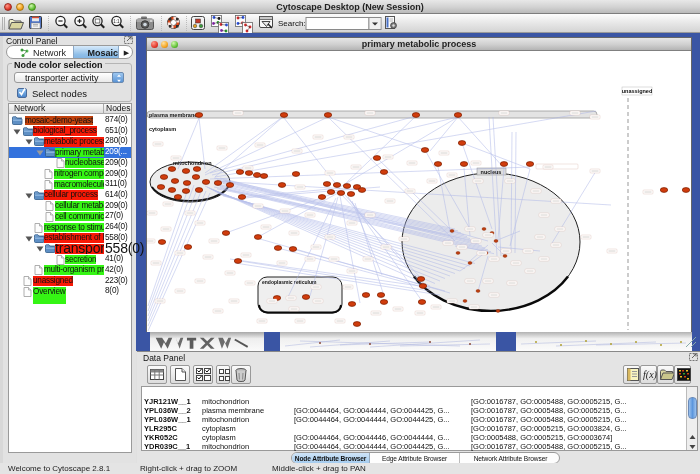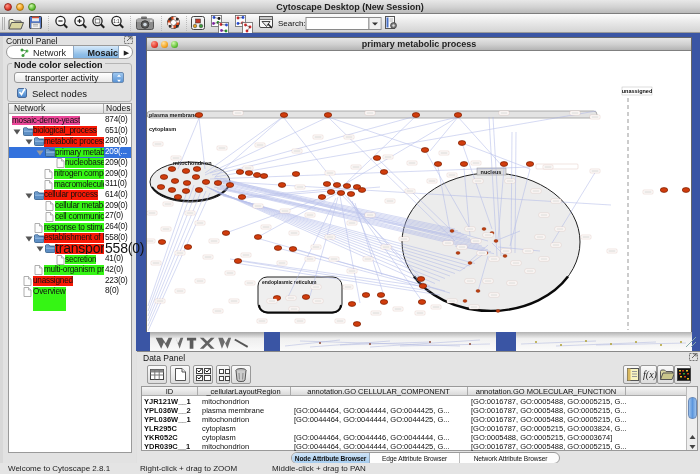--- a/index.html
+++ b/index.html
@@ -199,21 +199,21 @@
     <span style="position:absolute;left:5px;top:-1px">Network</span>
     <span style="position:absolute;left:97px;top:-1px">Nodes</span>
     <div class="abs" style="left:94px;top:0;width:1px;height:10px;background:#aaa"></div>
   </div>
 <div class="abs" style="left:0;top:11.0px;width:122px;height:10.7px;font-size:8.2px;letter-spacing:-0.2px;line-height:10.7px;white-space:nowrap;">
           <svg width="11" height="9" style="position:absolute;left:3px;top:1px">
 <rect x="0.5" y="2.5" width="9.5" height="6" rx="1" fill="#5e8fc4" stroke="#2f5a8a" stroke-width="0.8"></rect>
 <path d="M0.5 3 L0.5 1.5 Q0.5 0.8 1.2 0.8 L4 0.8 L5 2 L10 2" fill="#7aa6d4" stroke="#2f5a8a" stroke-width="0.8"></path>
 <rect x="1" y="3.5" width="8.5" height="1.5" fill="#88b2dd"></rect>
           </svg>
-          <span style="position:absolute;left:3px;top:0.5px;max-width:82px;overflow:hidden;display:inline-block;background:#ec4899;color:#111;height:9.7px;line-height:9.7px">mosaic-demo-yeast</span>
+          <span style="position:absolute;left:16px;top:0.5px;max-width:82px;overflow:hidden;display:inline-block;background:#c2410c;color:#111;height:9.7px;line-height:9.7px">mosaic-demo-yeast</span>
           <span style="position:absolute;left:96px;top:0;color:#111">874(0)</span>
         </div>
 <div class="abs" style="left:0;top:21.7px;width:122px;height:10.7px;font-size:8.2px;letter-spacing:-0.2px;line-height:10.7px;white-space:nowrap;">
           <svg width="8" height="8" style="position:absolute;left:4px;top:2px">
             <path d="M0.5 1.5 L7.5 1.5 L4 6.5 Z" fill="#555"></path>
           </svg>
           <svg width="11" height="9" style="position:absolute;left:14px;top:1px">
 <rect x="0.5" y="2.5" width="9.5" height="6" rx="1" fill="#5e8fc4" stroke="#2f5a8a" stroke-width="0.8"></rect>
 <path d="M0.5 3 L0.5 1.5 Q0.5 0.8 1.2 0.8 L4 0.8 L5 2 L10 2" fill="#7aa6d4" stroke="#2f5a8a" stroke-width="0.8"></path>
 <rect x="1" y="3.5" width="8.5" height="1.5" fill="#88b2dd"></rect>
@@ -351,21 +351,21 @@
 <path d="M5.5 0.5 L5.5 3 L8 3" fill="#e8e8e8" stroke="#9a9a9a" stroke-width="0.7"></path>
           </svg>
           <span style="position:absolute;left:24px;top:0.5px;max-width:71px;overflow:hidden;display:inline-block;background:#f81906;color:#111;height:9.7px;line-height:9.7px">unassigned</span>
           <span style="position:absolute;left:96px;top:0;color:#111">223(0)</span>
         </div>
 <div class="abs" style="left:0;top:182.2px;width:122px;height:10.7px;font-size:8.2px;letter-spacing:-0.2px;line-height:10.7px;white-space:nowrap;">
           <svg width="9" height="10" style="position:absolute;left:14px;top:0.5px">
 <path d="M1 0.5 L5.5 0.5 L8 3 L8 9.5 L1 9.5 Z" fill="#fdfdfd" stroke="#9a9a9a" stroke-width="0.8"></path>
 <path d="M5.5 0.5 L5.5 3 L8 3" fill="#e8e8e8" stroke="#9a9a9a" stroke-width="0.7"></path>
           </svg>
-          <span style="position:absolute;left:24px;top:0.5px;max-width:71px;overflow:hidden;display:inline-block;background:#35f514;color:#111;height:24px;line-height:9.7px">Overview</span>
+          <span style="position:absolute;left:24px;top:0.5px;max-width:71px;overflow:hidden;display:inline-block;background:#35f514;color:#111;height:17px;line-height:9.7px">Overview</span>
           <span style="position:absolute;left:96px;top:0;color:#111">8(0)</span>
         </div>
 </div>
 </div>
 
 <div class="abs" style="left:146px;top:37px;width:546px;height:375px;border:1px solid #666;background:#fff;">
  <div class="abs" style="left:0;top:0;width:544px;height:13px;background:linear-gradient(#e6e6e6,#cfcfcf 55%,#b4b4b4);border-bottom:1px solid #808080;">
   <div class="abs" style="left:4px;top:3px;width:7px;height:7px;border-radius:50%;background:radial-gradient(circle at 35% 30%,#ff9a8a,#e33a2d 60%,#a01407)"></div>
   <div class="abs" style="left:14px;top:3px;width:7px;height:7px;border-radius:50%;background:radial-gradient(circle at 35% 30%,#ffe2a0,#f5a623 60%,#b86b04)"></div>
   <div class="abs" style="left:24px;top:3px;width:7px;height:7px;border-radius:50%;background:radial-gradient(circle at 35% 30%,#d4f7b0,#64c439 60%,#2d7d0a)"></div>
@@ -885,30 +885,20 @@
             <rect x="11" y="4" width="2" height="1.5" fill="#e8c020"></rect>
             <rect x="4" y="7" width="2" height="1.5" fill="#d04010"></rect>
             <rect x="8" y="7" width="2" height="1.5" fill="#30a030"></rect>
             <rect x="12" y="7" width="2" height="1.5" fill="#d04010"></rect>
             <rect x="5" y="10" width="2" height="1.5" fill="#e8c020"></rect>
             <rect x="9" y="10" width="2" height="1.5" fill="#d04010"></rect>
             <rect x="12" y="12" width="2" height="1.5" fill="#e8c020"></rect>
           </g>
         </svg></div>
  <div class="abs" style="left:4px;top:34px;width:557px;height:65px;background:#fff;border:1px solid #999;">
-  <div class="abs" style="left:0;top:0;width:549px;height:9px;background:linear-gradient(#f6f6f6,#dadada);border-bottom:1px solid #aaa;font-size:7.5px;color:#111;white-space:nowrap;">
-   <span class="abs" style="left:0;top:0;width:55px;text-align:center">ID</span>
-   <span class="abs" style="left:55px;top:0;width:93px;text-align:center">_cellularLayoutRegion</span>
-   <span class="abs" style="left:148px;top:0;width:177px;text-align:center">annotation.GO CELLULAR_COMPONENT</span>
-   <span class="abs" style="left:325px;top:0;width:158px;text-align:center">annotation.GO MOLECULAR_FUNCTION</span>
-   <div class="abs" style="left:55px;top:0;width:1px;height:9px;background:#aaa"></div>
-   <div class="abs" style="left:148px;top:0;width:1px;height:9px;background:#aaa"></div>
-   <div class="abs" style="left:325px;top:0;width:1px;height:9px;background:#aaa"></div>
-   <div class="abs" style="left:483px;top:0;width:1px;height:9px;background:#aaa"></div>
-  </div>
 <div class="abs" style="left:0;top:10px;width:549px;height:9px;font-size:7.5px;color:#111;white-space:nowrap;">
 <span class="abs" style="left:2px;top:0;font-weight:bold">YJR121W__1</span>
 <span class="abs" style="left:60px;top:0">mitochondrion</span>
 <span class="abs" style="left:329px;top:0">[GO:0016787, GO:0005488, GO:0005215, G...</span>
         </div>
         <div class="abs" style="left:0;top:19px;width:647px;height:9px;font-size:7.5px;color:#111;white-space:nowrap;">
 <span class="abs" style="left:2px;top:0;font-weight:bold">YPL036W__2</span>
 <span class="abs" style="left:60px;top:0">plasma membrane</span>
 <span class="abs" style="left:152px;top:0">[GO:0044464, GO:0044444, GO:0044425, G...</span>
 <span class="abs" style="left:329px;top:0">[GO:0016787, GO:0005488, GO:0005215, G...</span>

